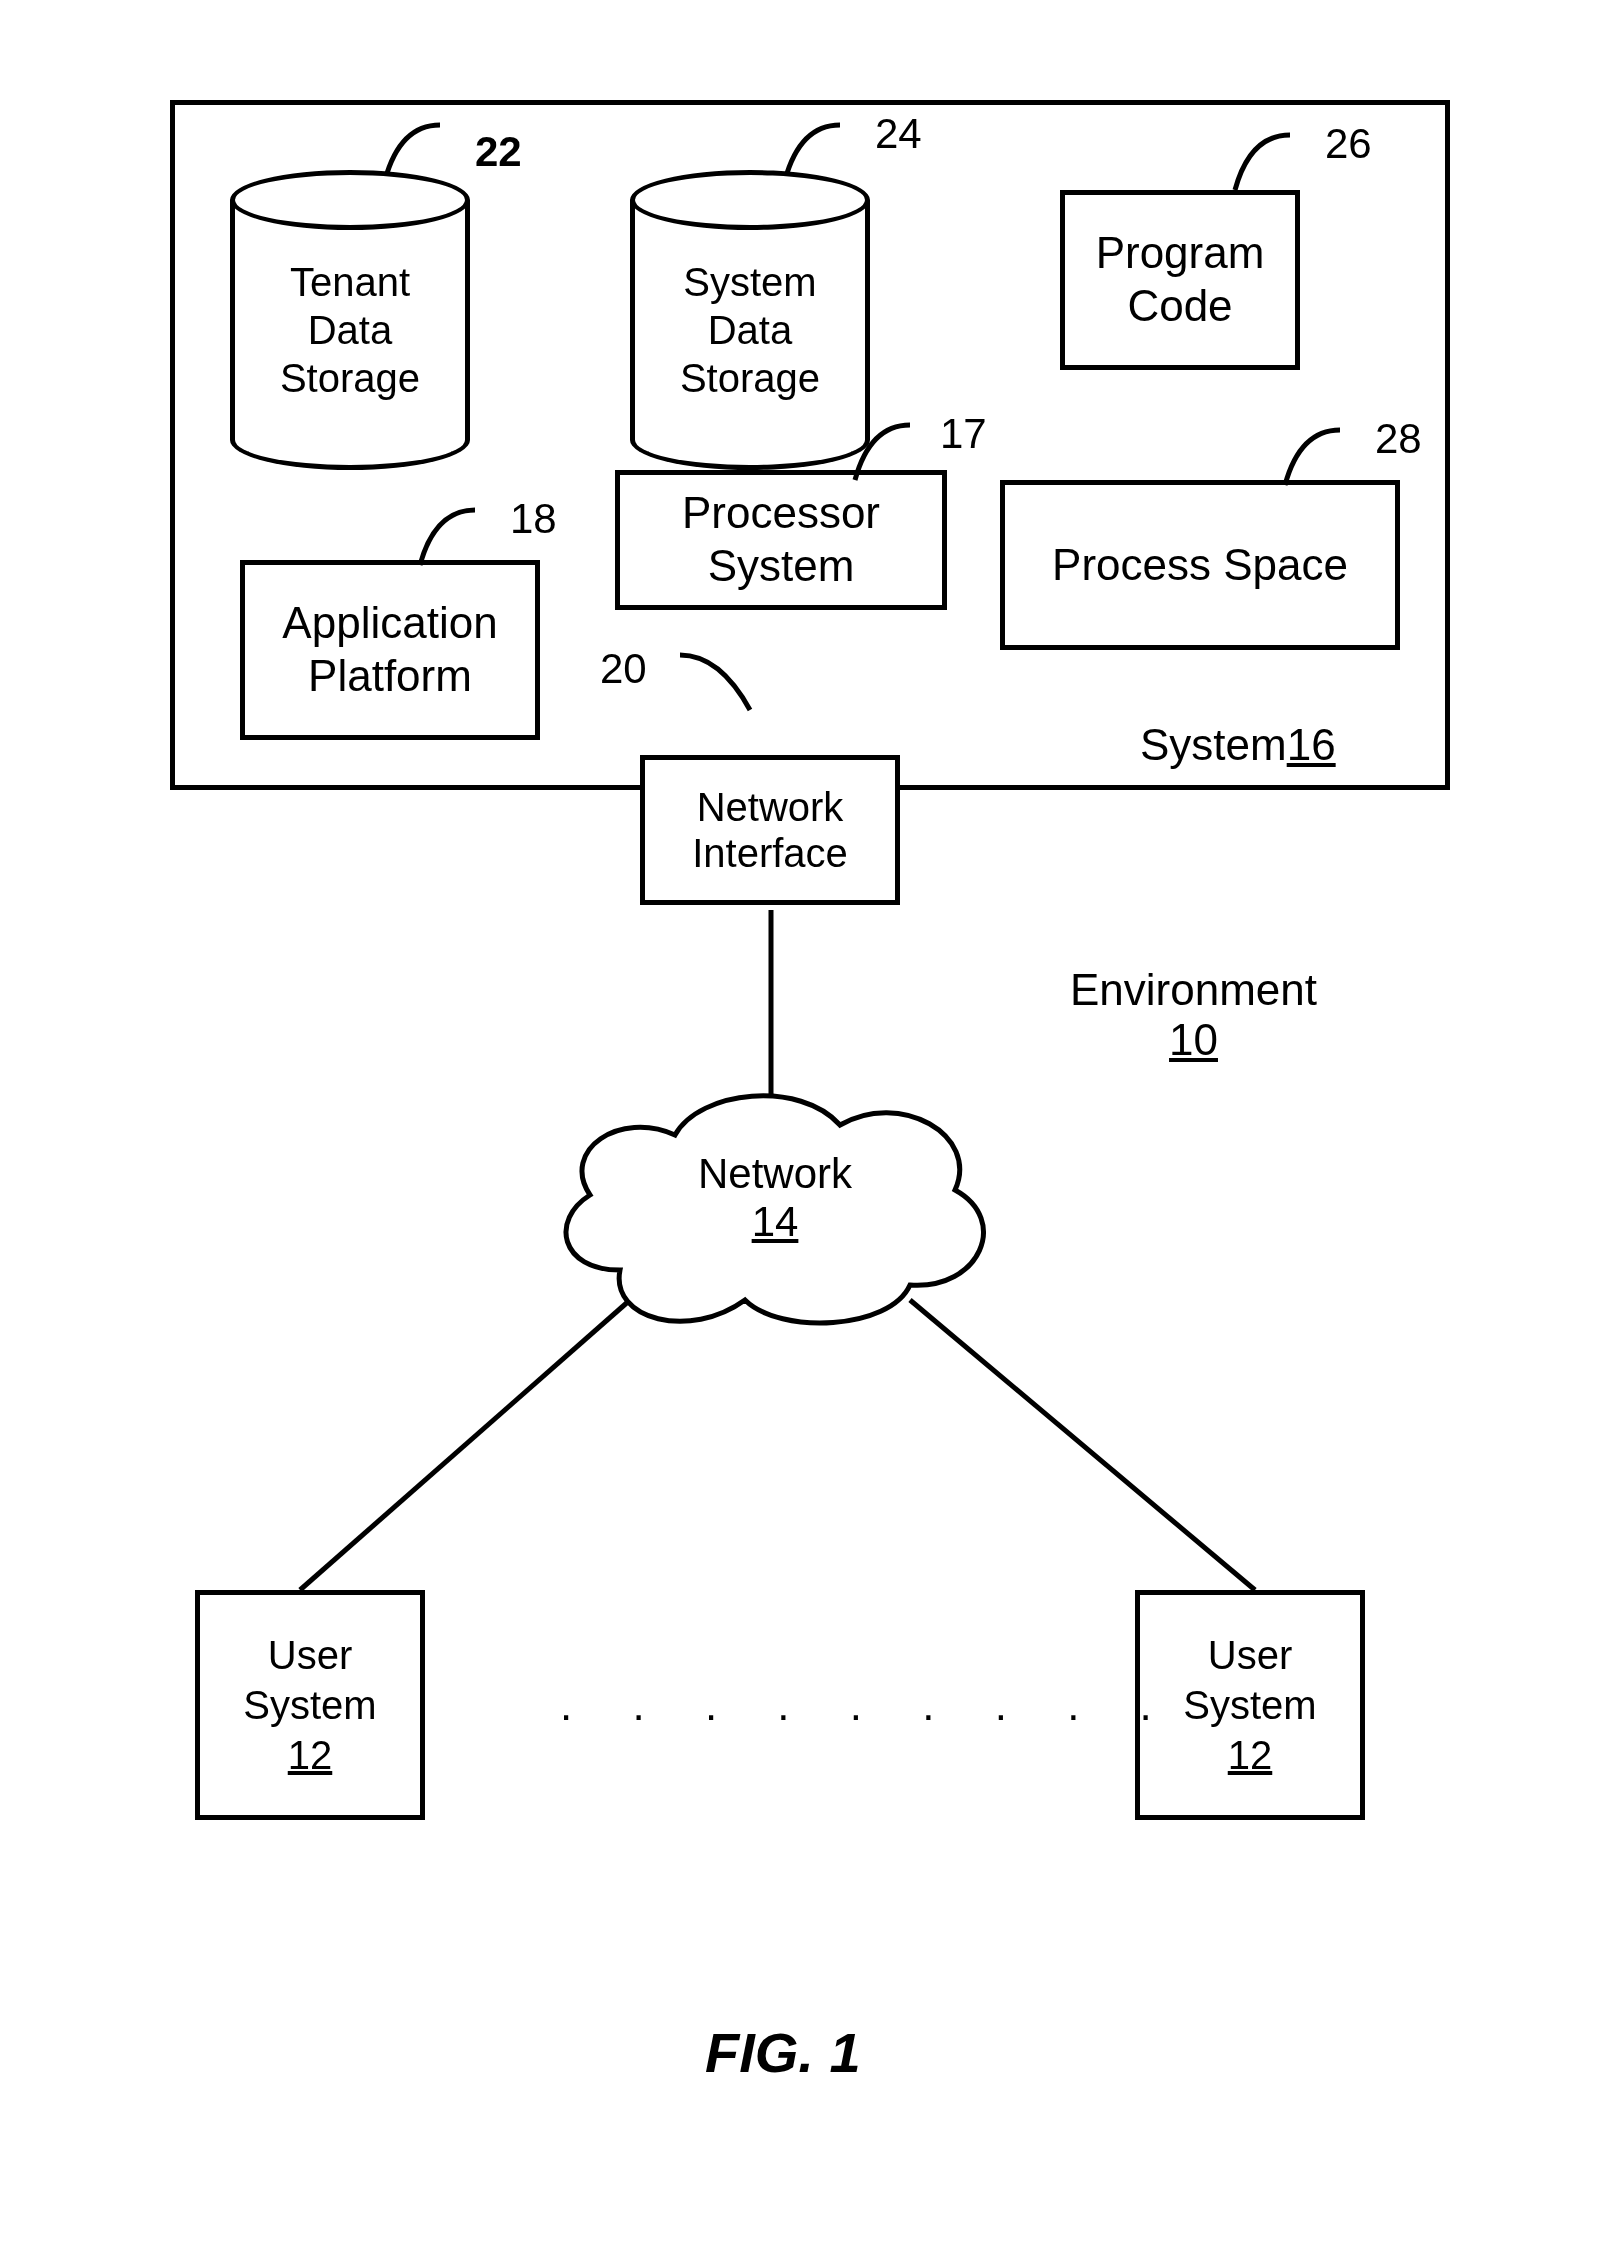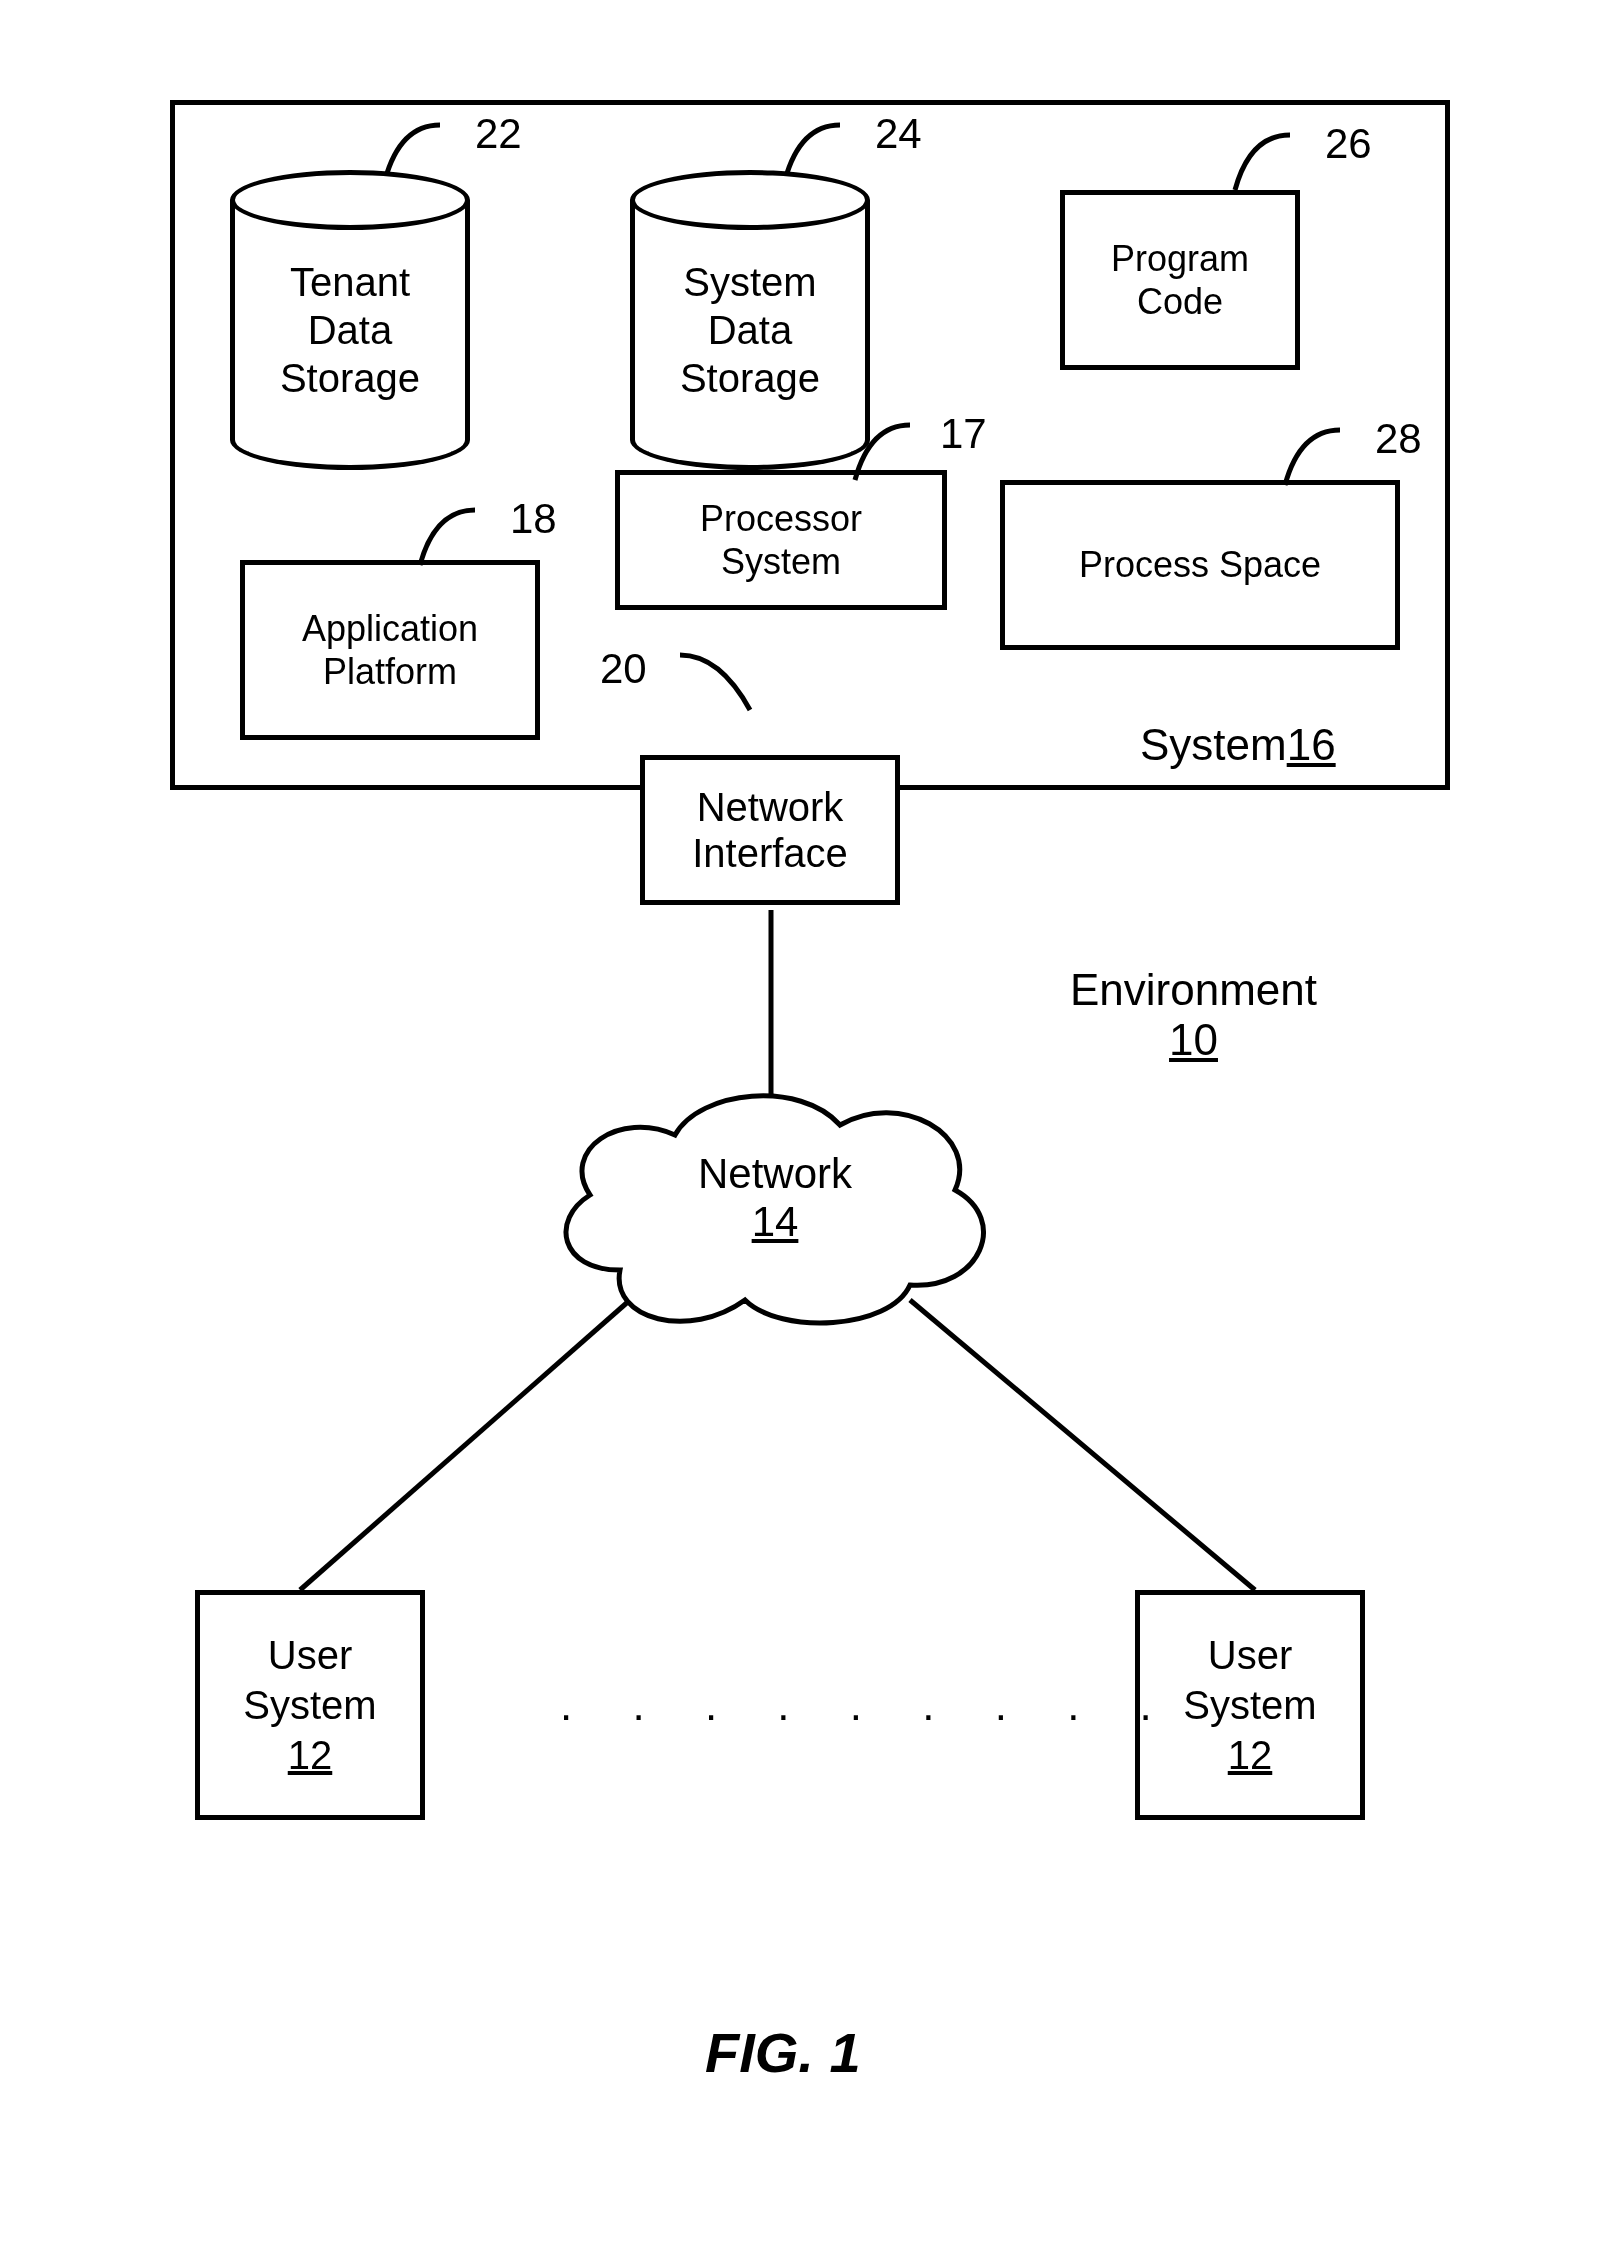--- a/index.html
+++ b/index.html
@@ -15,21 +15,21 @@
     background: #fff;
   }
   .box {
     position: absolute;
     border: 5px solid #000;
     box-sizing: border-box;
     display: flex;
     align-items: center;
     justify-content: center;
     text-align: center;
-    font-size: 36px;
+    font-size: 44px;
     line-height: 1.2;
     background: #fff;
   }
   .label {
     position: absolute;
     font-size: 42px;
     text-align: center;
   }
   .cyl {
     position: absolute;
@@ -114,21 +114,21 @@
 Data
 Storage</span>
       </div>
     <div class="top-ellipse"></div>
   </div>
   <div class="callout" style="left:380px; top:115px;">
     <svg viewBox="0 0 90 70">
         <path d="M5 65 Q 20 10 60 10" stroke="#000" stroke-width="5" fill="none"></path>
       </svg>
   </div>
-  <div class="label" style="left:475px; top:110px;">22</div>
+  <div class="label" style="left:475px; top:128px;font-weight:bold;">22</div>
 
   <div class="cyl" style="left:630px; top:170px; width:240px; height:300px;">
     <div class="bot-ellipse"></div>
     <div class="body">
         <span style="white-space:pre-line">System
 Data
 Storage</span>
       </div>
     <div class="top-ellipse"></div>
   </div>

